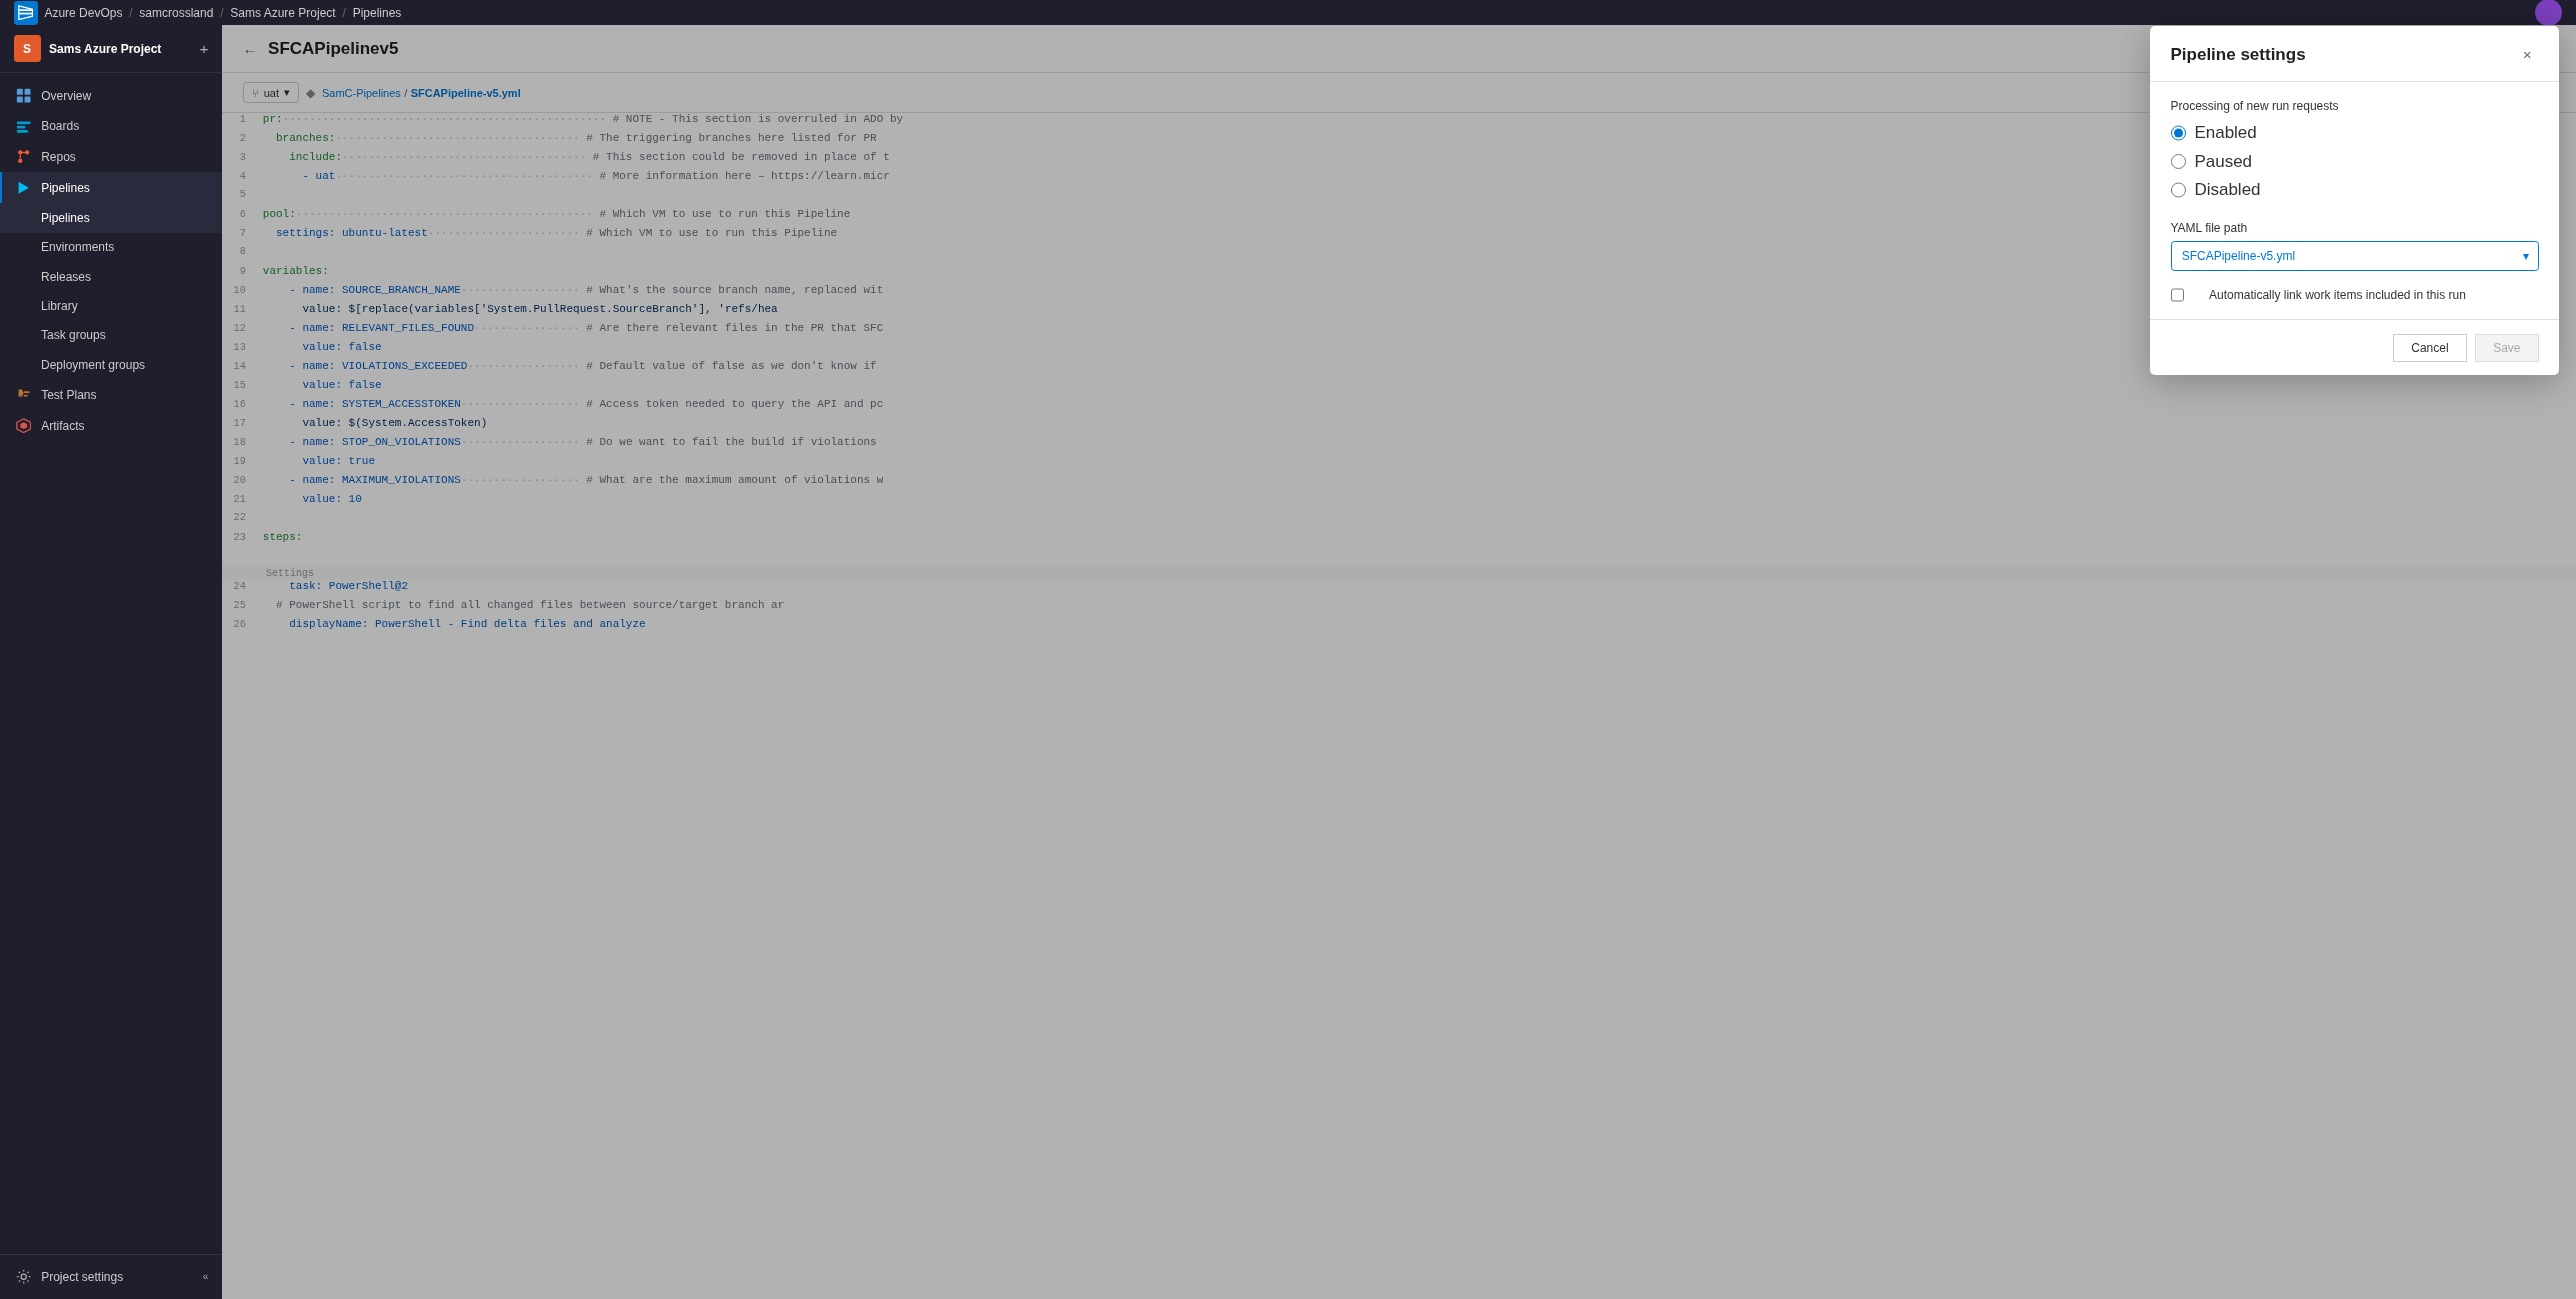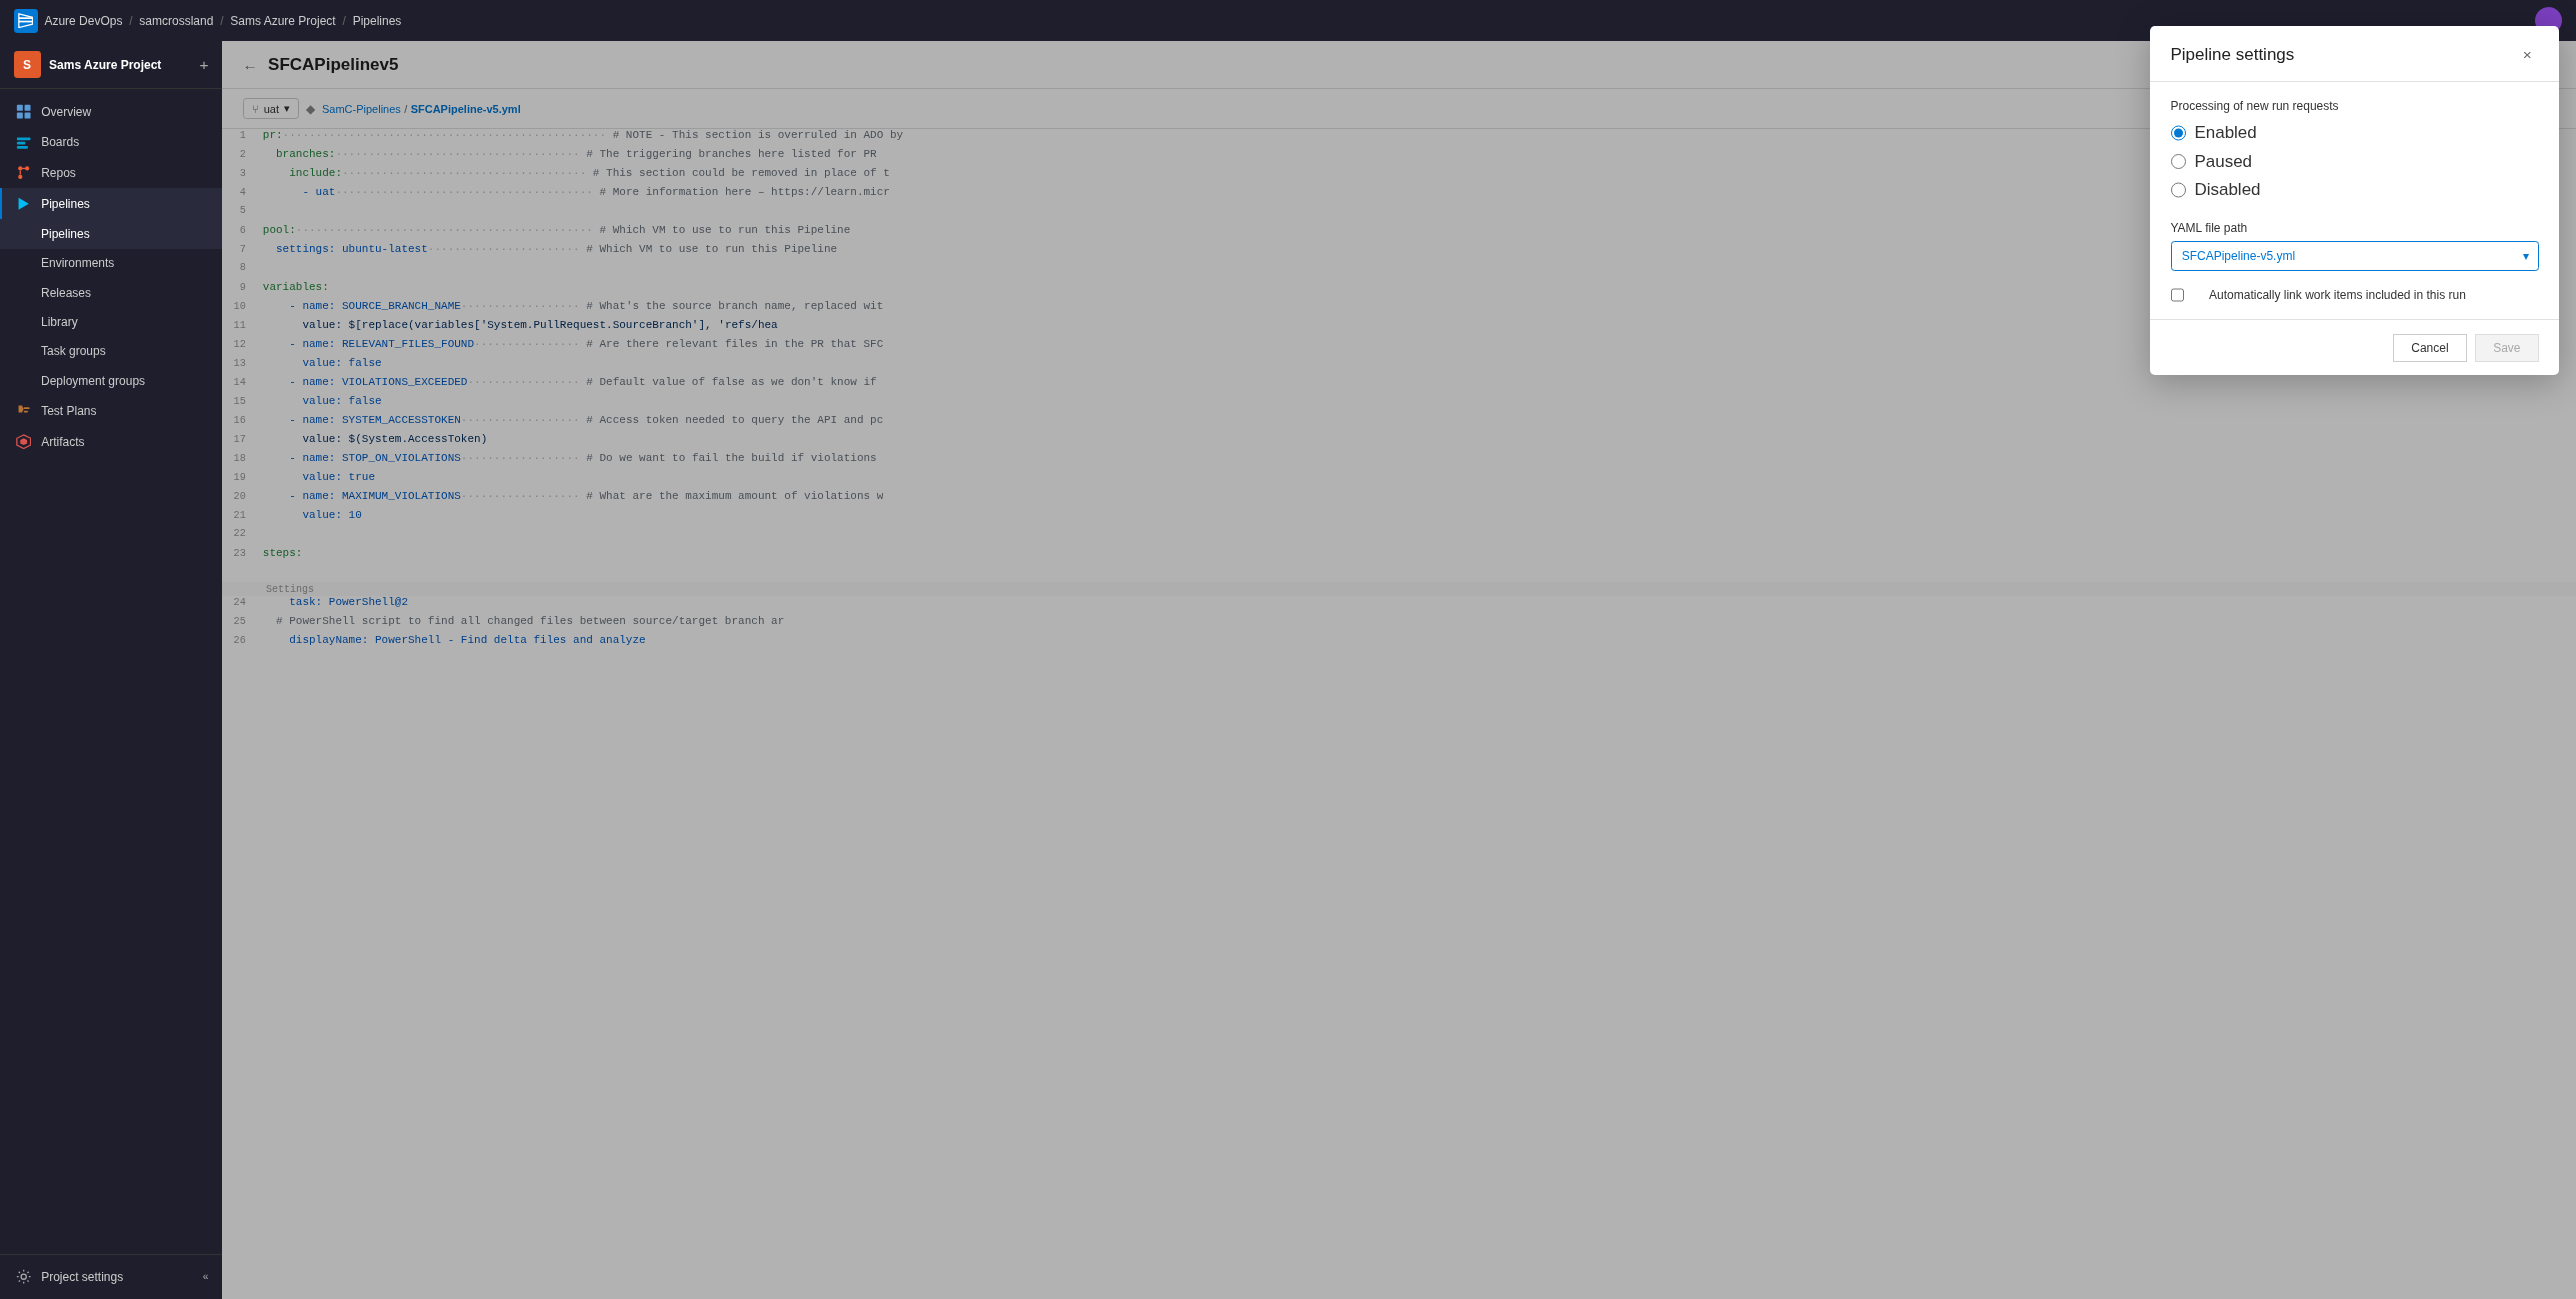--- a/index.html
+++ b/index.html
@@ -1,20 +1,20 @@
 <!DOCTYPE html>
 <html style="font-size:13.6px"><head>
   <meta charset="utf-8">
   <style>
     * { box-sizing: border-box; margin: 0; padding: 0; }
     body { font-family: 'Segoe UI', sans-serif; font-size: 12px; background: #f3f3f3; display: flex; flex-direction: column; height: 100vh; overflow: hidden; }
 
     
     .topbar {
-      height: 41px;
+      height: 25px;
       background: #1e1e2d;
       display: flex;
       align-items: center;
       padding: 0 13.6px;
       gap: 6.8px;
       flex-shrink: 0;
     }
     .topbar-logo {
       width: 24px; height: 24px;
       background: #0078d4;
@@ -186,21 +186,21 @@
       display: flex;
       flex-direction: column;
     }
     .dialog-header {
       display: flex;
       align-items: center;
       justify-content: space-between;
       padding: 17px 20.5px 13.6px;
       border-bottom: 0.9px solid #e0e0e0;
     }
-    .dialog-title { font-size: 17px; font-weight: 400; color: #222; }
+    .dialog-title { font-size: 17px; font-weight: 700; color: #222; }
     .dialog-close { background: none; border: none; font-size: 15.4px; cursor: pointer; color: #666; padding: 3.4px 6.8px; }
     .dialog-body { padding: 17px 20.5px; flex: 1; }
 
     .dialog-section-label { font-size: 12px; color: #333; margin-bottom: 10.2px; }
 
     .radio-group { display: flex; flex-direction: column; gap: 8.5px; margin-bottom: 20.5px; }
     .radio-item { display: flex; align-items: center; gap: 8.5px; cursor: pointer; }
     .radio-input {
       width: 15.4px; height: 15.4px;
       accent-color: #0078d4;

